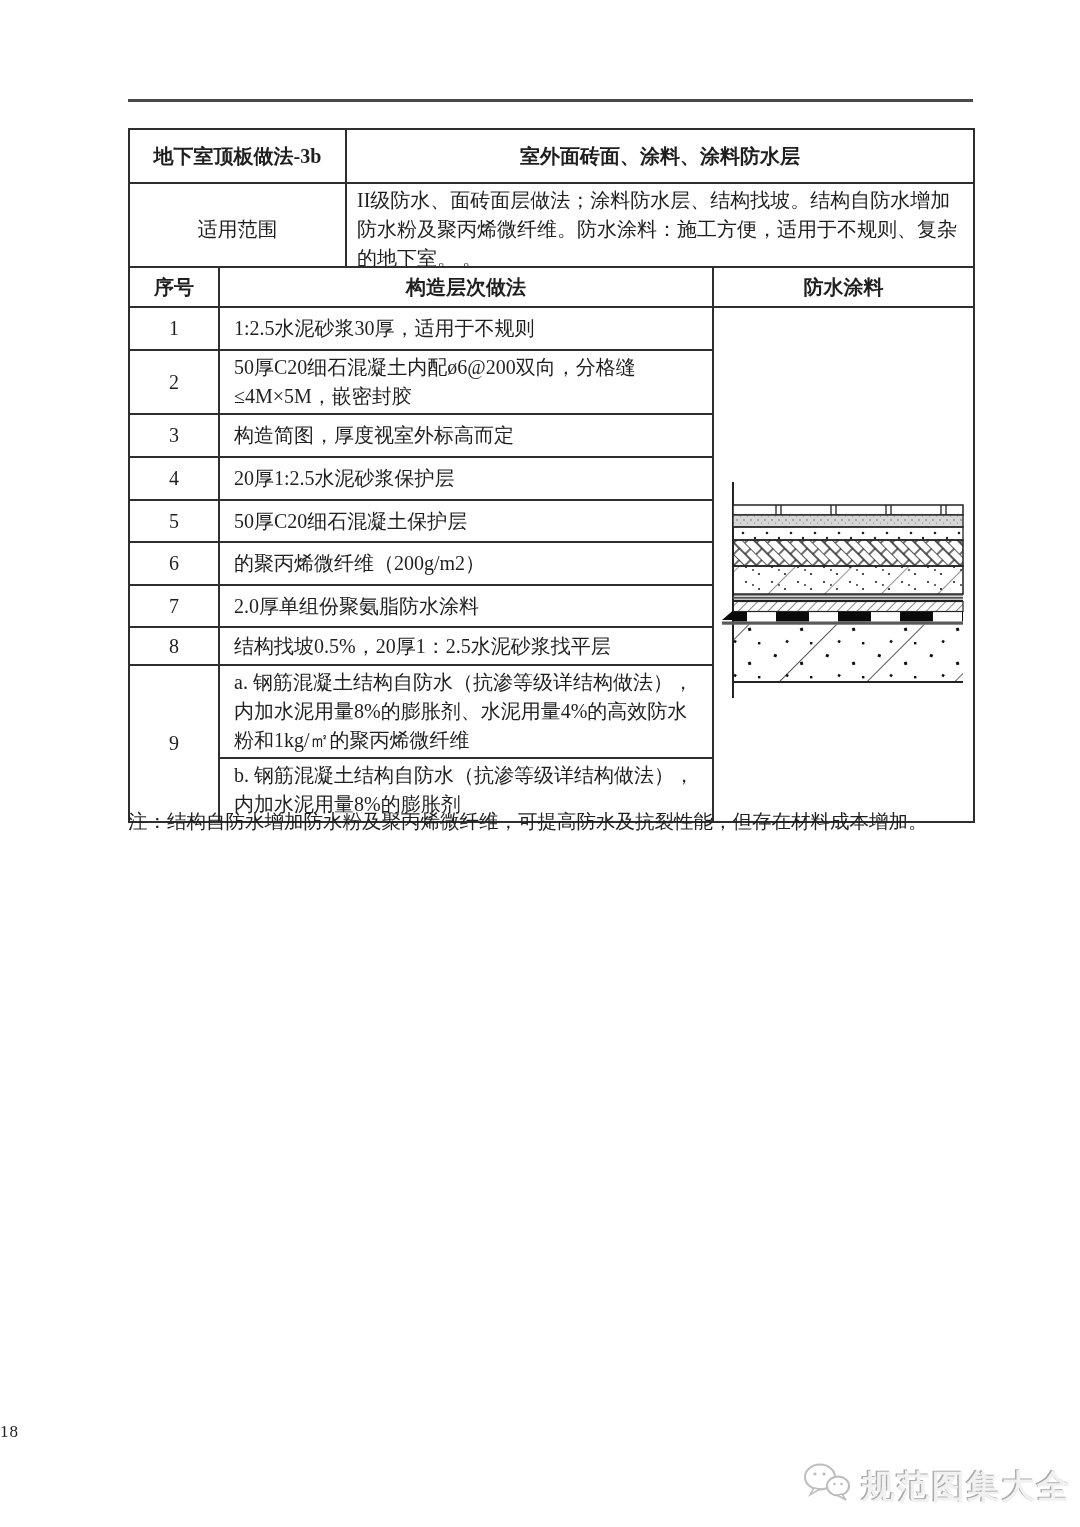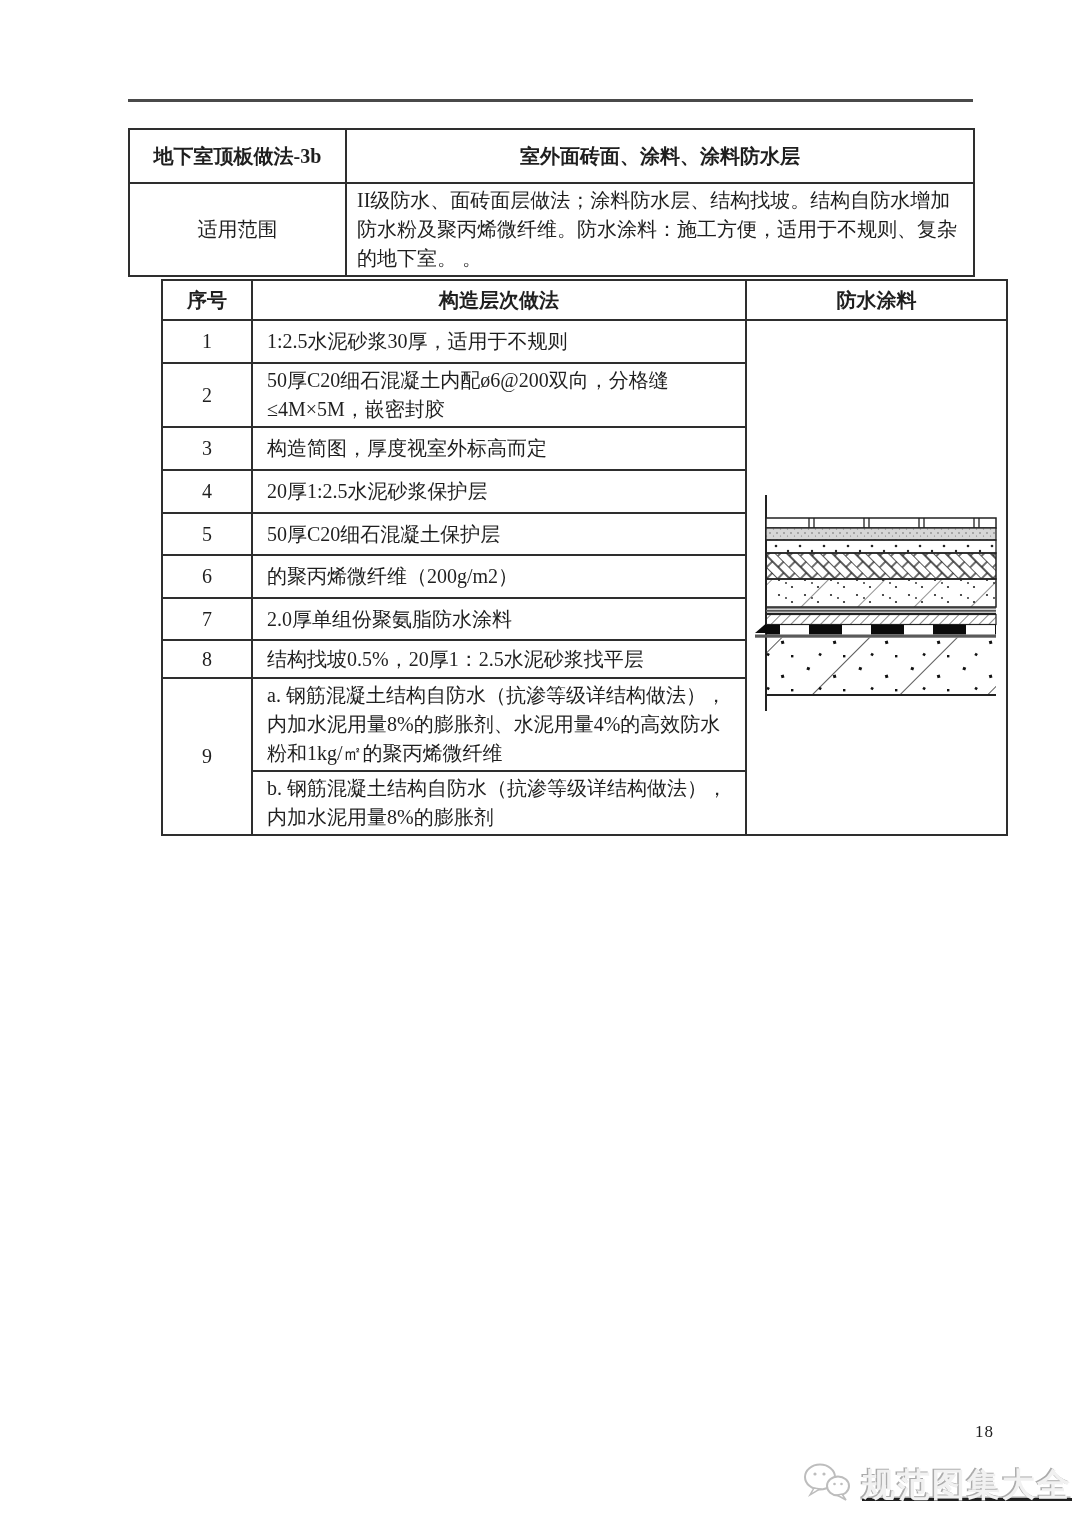--- a/index.html
+++ b/index.html
@@ -15,45 +15,45 @@
     position:absolute;left:128px;top:99px;
     width:845px;height:3px;background:#4a4a4a;
   }
   table.tbl{
     position:absolute;left:128px;
     border-collapse:collapse;
     table-layout:fixed;
     width:845px;
   }
   table.head-tbl{top:128px;}
-  table.main-tbl{top:279px;margin-left:33px;}
+  table.main-tbl{top:266px;}
   .tbl td{
     border:2px solid #2e2e2e;
     font-size:20px;
     line-height:1.45;
     padding:2px 10px;
     vertical-align:middle;
     background:#ffffff;
   }
   .bold{font-weight:bold;}
   .center{text-align:center;}
   td.seq{text-align:center;width:90px;}
   td.method{padding-left:14px;padding-right:10px;}
   td.diagram-cell{padding:0;vertical-align:top;}
   .note{
     position:absolute;left:128px;top:808px;width:860px;
     font-size:19.5px;line-height:1.4;
   }
   .page-number{
     position:absolute;left:0;top:1422px;width:994px;
-    text-align:right;font-size:17px;letter-spacing:1px;
+    text-align:left;font-size:17px;letter-spacing:1px;
   }
   .watermark{
     position:absolute;right:8px;top:1460px;
-    display:flex;align-items:center;gap:8px;text-decoration:underline;
+    display:flex;align-items:flex-end;gap:8px;
   }
   .watermark .wm-text{
     font-size:33px;font-weight:bold;
     color:#f1f1f1;
     text-shadow:-1.5px -1.5px 0 #ababab, 1px 1px 0 #ffffff;
     letter-spacing:2px;
     font-family:"Liberation Sans","DejaVu Sans",sans-serif;
   }
 </style>
 </head>
@@ -200,20 +200,21 @@
     <tr style="height:88px">
       <td class="seq" rowspan="2">9</td>
       <td class="method">a. 钢筋混凝土结构自防水（抗渗等级详结构做法），内加水泥用量8%的膨胀剂、水泥用量4%的高效防水粉和1kg/㎡的聚丙烯微纤维</td>
     </tr>
     <tr style="height:57px">
       <td class="method">b. 钢筋混凝土结构自防水（抗渗等级详结构做法），内加水泥用量8%的膨胀剂</td>
     </tr>
   </tbody>
     </table>
 
+  <div class="note">注：结构自防水增加防水粉及聚丙烯微纤维，可提高防水及抗裂性能，但存在材料成本增加。</div>
 
   <div class="page-number">18</div>
 
   <div class="watermark">
     <span>
       <svg width="54" height="46" viewBox="0 0 54 46" xmlns="http://www.w3.org/2000/svg">
         <ellipse cx="20" cy="17" rx="15" ry="12.5" fill="#ffffff" stroke="#bdbdbd" stroke-width="2"></ellipse>
         <path d="M14,28 L10,35 L20,29 Z" fill="#ffffff" stroke="#bdbdbd" stroke-width="1.5"></path>
         <circle cx="15" cy="14" r="1.6" fill="#bdbdbd"></circle>
         <circle cx="24" cy="14" r="1.6" fill="#bdbdbd"></circle>

